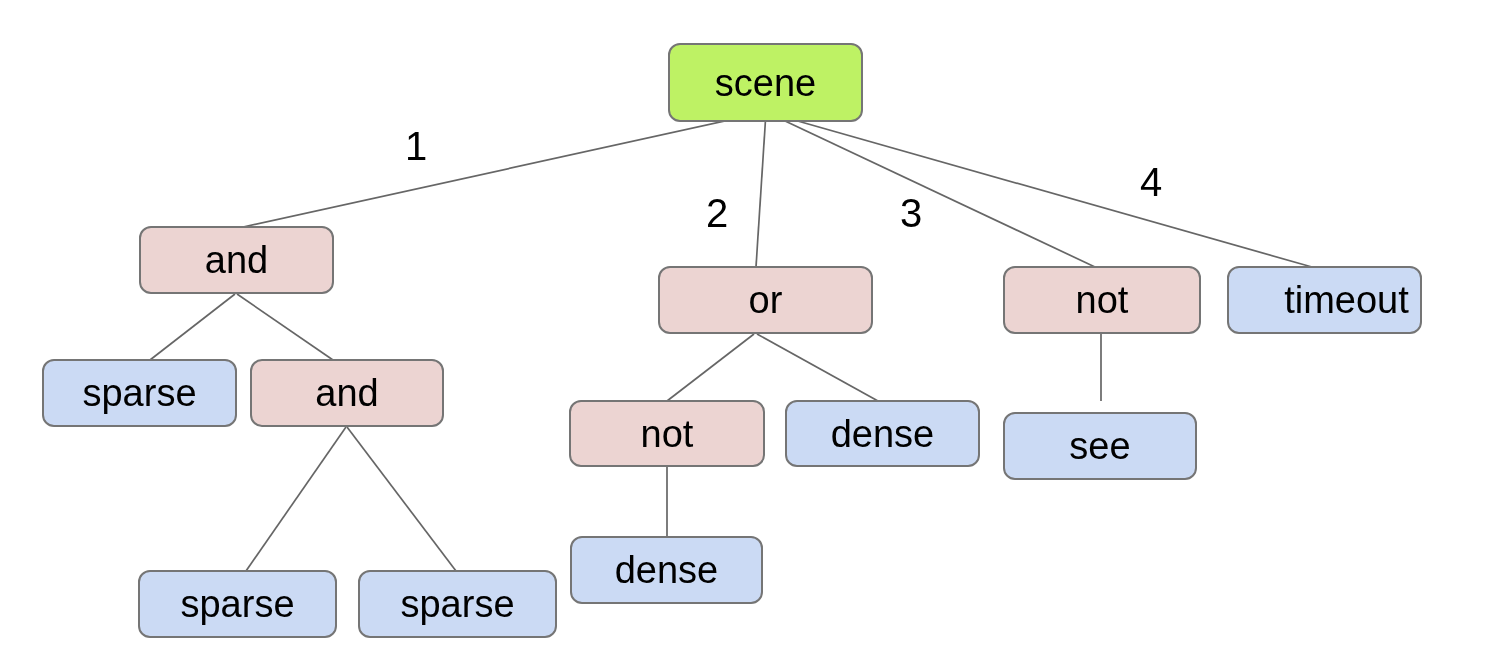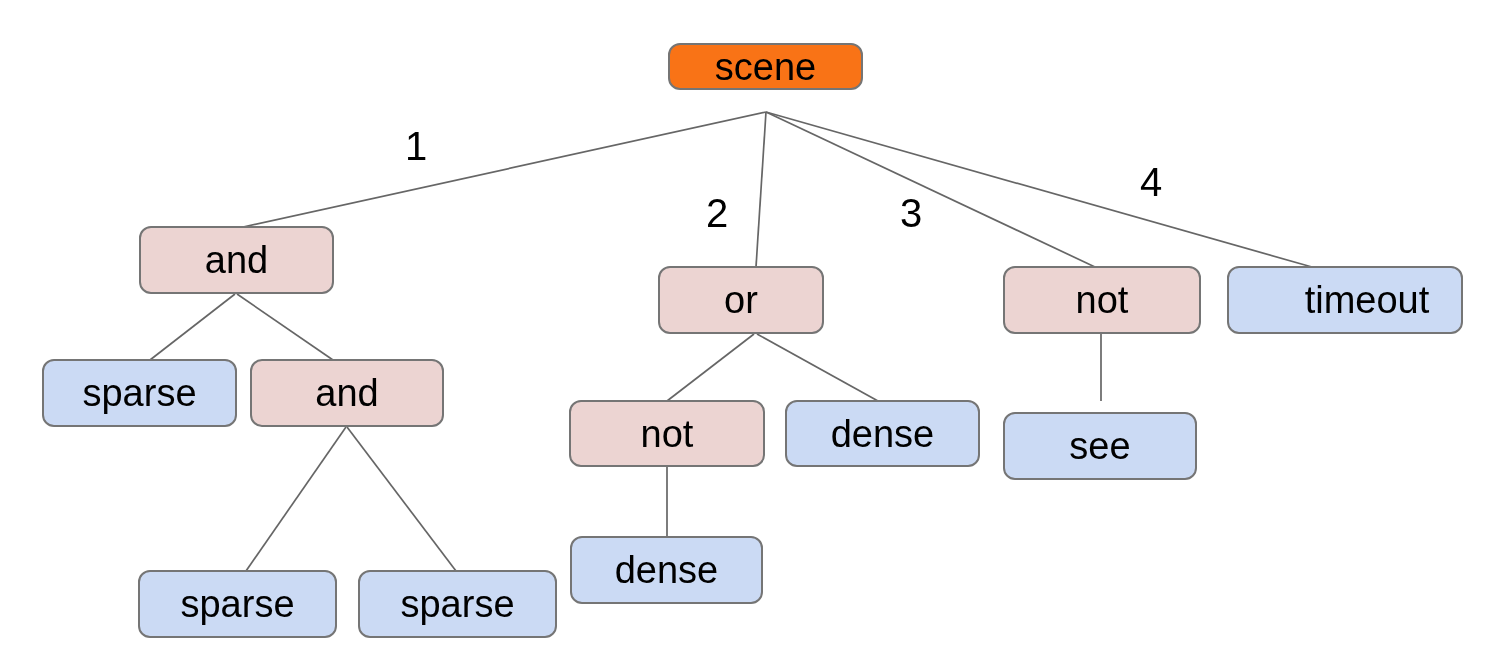--- a/index.html
+++ b/index.html
@@ -66,29 +66,29 @@
     <line x1="757" y1="334" x2="878" y2="401"></line>
     <line x1="667" y1="467" x2="667" y2="537"></line>
     <line x1="1101" y1="334" x2="1101" y2="401"></line>
   </svg>
 
   <span class="edge-label" style="left:416px; top:126px;">1</span>
   <span class="edge-label" style="left:717px; top:193px;">2</span>
   <span class="edge-label" style="left:911px; top:193px;">3</span>
   <span class="edge-label" style="left:1151px; top:162px;">4</span>
 
-  <div class="node" style="left: 668px; top: 43px; width: 195px; height: 47px; background: #f97316;">scene</div>
+  <div class="node" style="left: 668px; top: 43px; width: 195px; height: 79px; background: #bef264;">scene</div>
 
   <div class="node" style="left: 139px; top: 226px; width: 195px; height: 68px; background: rgb(236, 212, 210);">and</div>
 
-  <div class="node" style="left: 658px; top: 266px; width: 166px; height: 68px; background: rgb(236, 212, 210);">or</div>
+  <div class="node" style="left: 658px; top: 266px; width: 215px; height: 68px; background: rgb(236, 212, 210);">or</div>
 
   <div class="node" style="left: 1003px; top: 266px; width: 198px; height: 68px; background: rgb(236, 212, 210);">not</div>
 
-  <div class="node" style="left: 1227px; top: 266px; width: 236px; height: 68px; background: rgb(203, 218, 244); padding-left: 44px;">timeout</div>
+  <div class="node" style="left: 1227px; top: 266px; width: 195px; height: 68px; background: rgb(203, 218, 244); padding-left: 44px;">timeout</div>
 
   <div class="node" style="left: 42px; top: 359px; width: 195px; height: 68px; background: rgb(203, 218, 244);">sparse</div>
 
   <div class="node" style="left: 250px; top: 359px; width: 194px; height: 68px; background: rgb(236, 212, 210);">and</div>
 
   <div class="node" style="left: 569px; top: 400px; width: 196px; height: 67px; background: rgb(236, 212, 210);">not</div>
 
   <div class="node" style="left: 785px; top: 400px; width: 195px; height: 67px; background: rgb(203, 218, 244);">dense</div>
 
   <div class="node" style="left: 1003px; top: 400px; width: 194px; height: 68px; background: rgb(203, 218, 244); margin-top: 12px;">see</div>

